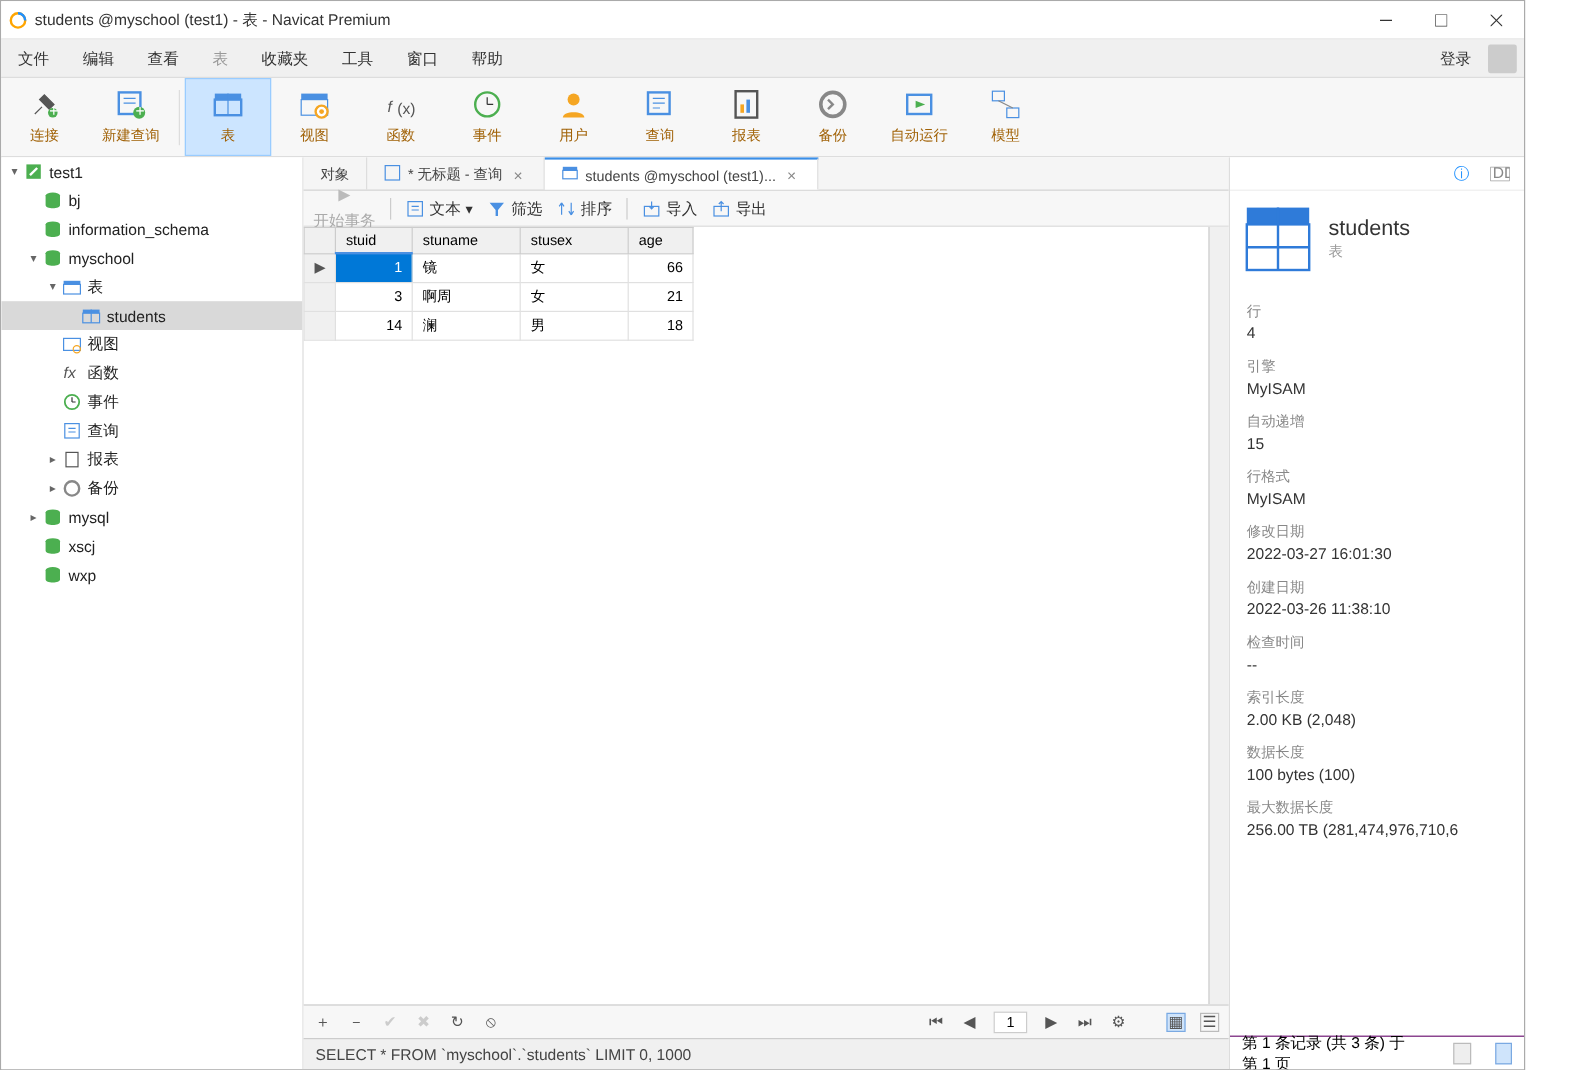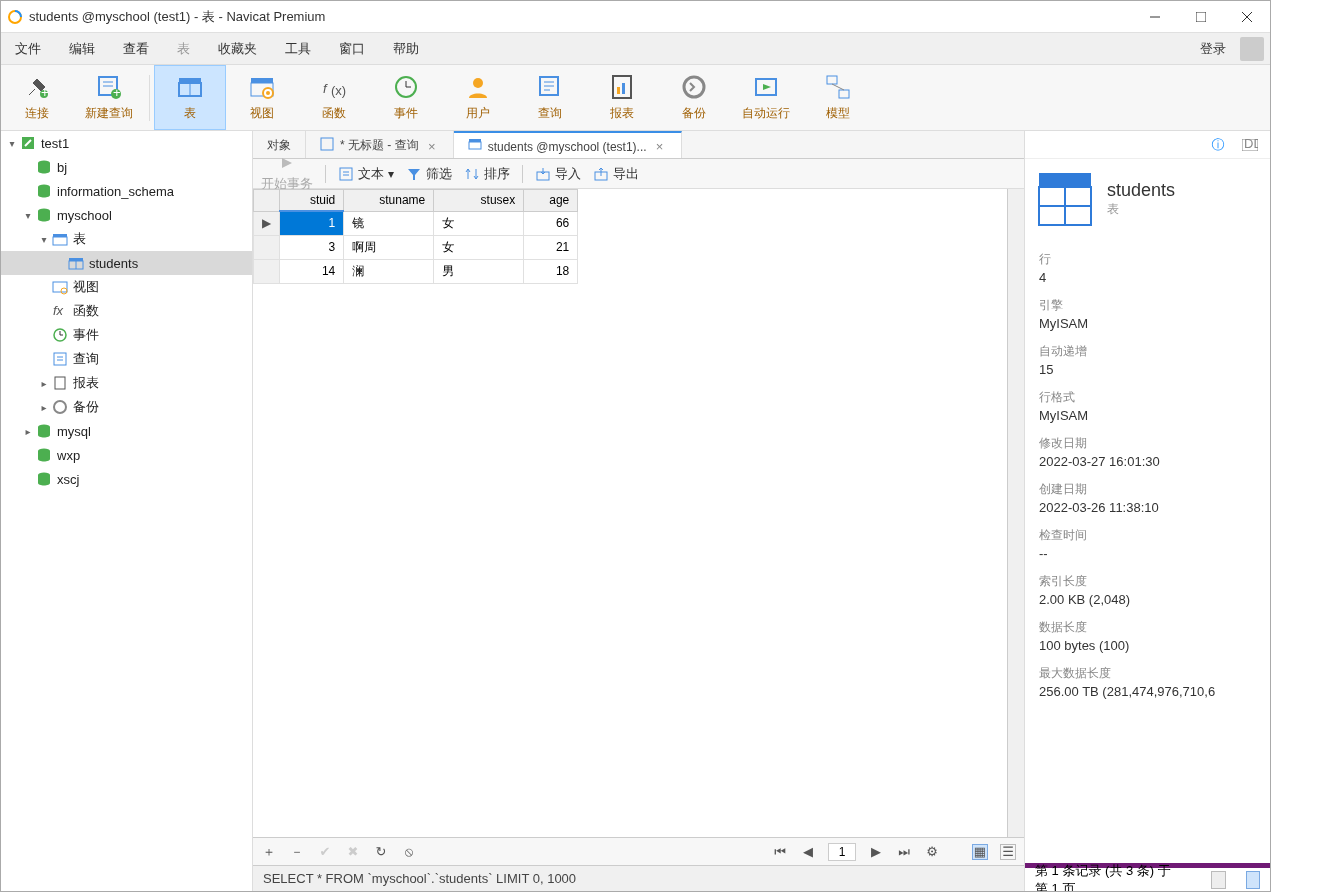--- a/index.html
+++ b/index.html
@@ -51,21 +51,21 @@
 .subtoolbar { height: 30px; background: #f7f7f7; display: flex; align-items: center; gap: 12px; padding: 0 8px; border-bottom: 1px solid #ddd; }
 .subtool { display: flex; align-items: center; gap: 4px; color: #333; cursor: default; font-size: 12px; }
 .subtool.disabled { color: #aaa; flex-direction: column; }
 .subtool .sicon { width: 16px; height: 16px; }
 .sub-sep { width: 1px; height: 18px; background: #ccc; }
 
 
 .grid-wrap { flex: 1; display: flex; overflow: hidden; }
 .grid { flex: 1; overflow: auto; }
 table { border-collapse: collapse; }
-th { background: #f0f0f0; border: 1px solid #ccc; padding: 3px 8px; text-align: right; font-weight: normal; font-size: 12px; }
+th { background: #f0f0f0; border: 1px solid #ccc; padding: 3px 8px; text-align: left; font-weight: normal; font-size: 12px; }
 th.selected { border-bottom: 2px solid #4a90e2; }
 td { border: 1px solid #e0e0e0; padding: 3px 8px; font-size: 12px; }
 .row-indicator { width: 14px; background: #f0f0f0; text-align: center; color: #555; }
 td.num { text-align: right; }
 td.sel { background: #0078d7; color: #fff; }
 .vscroll { width: 17px; background: #f0f0f0; border-left: 1px solid #ccc; }
 
 
 .grid-footer { height: 28px; background: #f7f7f7; border-top: 1px solid #ccc; display: flex; align-items: center; padding: 0 8px; gap: 12px; }
 .grid-footer .spacer { flex: 1; }
@@ -78,21 +78,21 @@
 
 .infopanel { width: 246px; border-left: 1px solid #ddd; background: #fff; display: flex; flex-direction: column; }
 .info-icons { height: 28px; display: flex; align-items: center; justify-content: flex-end; gap: 16px; padding: 0 12px; border-bottom: 1px solid #eee; }
 .info-header { display: flex; align-items: center; padding: 12px; gap: 14px; }
 .info-header .big-icon { width: 56px; height: 56px; }
 .info-header .htitle { font-size: 18px; color: #333; }
 .info-header .hsub { font-size: 12px; color: #999; }
 .info-body { flex: 1; overflow-y: auto; padding: 0 14px; }
 .info-row .k { color: #888; font-size: 12px; margin-top: 12px; }
 .info-row .v { color: #333; font-size: 13px; margin-top: 2px; }
-.info-footer { height: 28px; border-top: 5px solid #701a75; display: flex; align-items: center; padding: 0 10px; gap: 20px; font-size: 12px; }
+.info-footer { height: 28px; border-top: 1px solid #701a75; display: flex; align-items: center; padding: 0 10px; gap: 20px; font-size: 12px; }
 .info-footer .spacer { flex: 1; }
 .info-footer .mini-btn { width: 18px; height: 18px; border: 1px solid #bbb; background: #eee; }
 .info-footer .mini-btn.active { background: #cfe4fb; border-color: #7aa9e2; }
 </style>
 </head>
 <body>
 
 <div class="window">
 
   <div class="titlebar">
@@ -392,31 +392,31 @@
           <span class="node-label">mysql</span>
         </div>
         <div class="tree-node indent-1">
           <span class="caret none"></span>
           <span class="node-icon">
             <svg width="16" height="16">
               <ellipse cx="8" cy="4" rx="6" ry="2.5" fill="#4caf50"></ellipse>
               <path d="M2 4v8c0 1.4 2.7 2.5 6 2.5s6-1.1 6-2.5V4" fill="#4caf50"></path>
             </svg>
           </span>
-          <span class="node-label">wxp</span>
+          <span class="node-label">xscj</span>
         </div>
         <div class="tree-node indent-1">
           <span class="caret none"></span>
           <span class="node-icon">
             <svg width="16" height="16">
               <ellipse cx="8" cy="4" rx="6" ry="2.5" fill="#4caf50"></ellipse>
               <path d="M2 4v8c0 1.4 2.7 2.5 6 2.5s6-1.1 6-2.5V4" fill="#4caf50"></path>
             </svg>
           </span>
-          <span class="node-label">xscj</span>
+          <span class="node-label">wxp</span>
         </div>
       </div>
 
     <div class="main">
       <div class="tabs" id="tabs">
           <div class="tab">
             <span class="tab-label">对象</span>
           </div>
           <div class="tab">
             <span><svg width="14" height="14">

